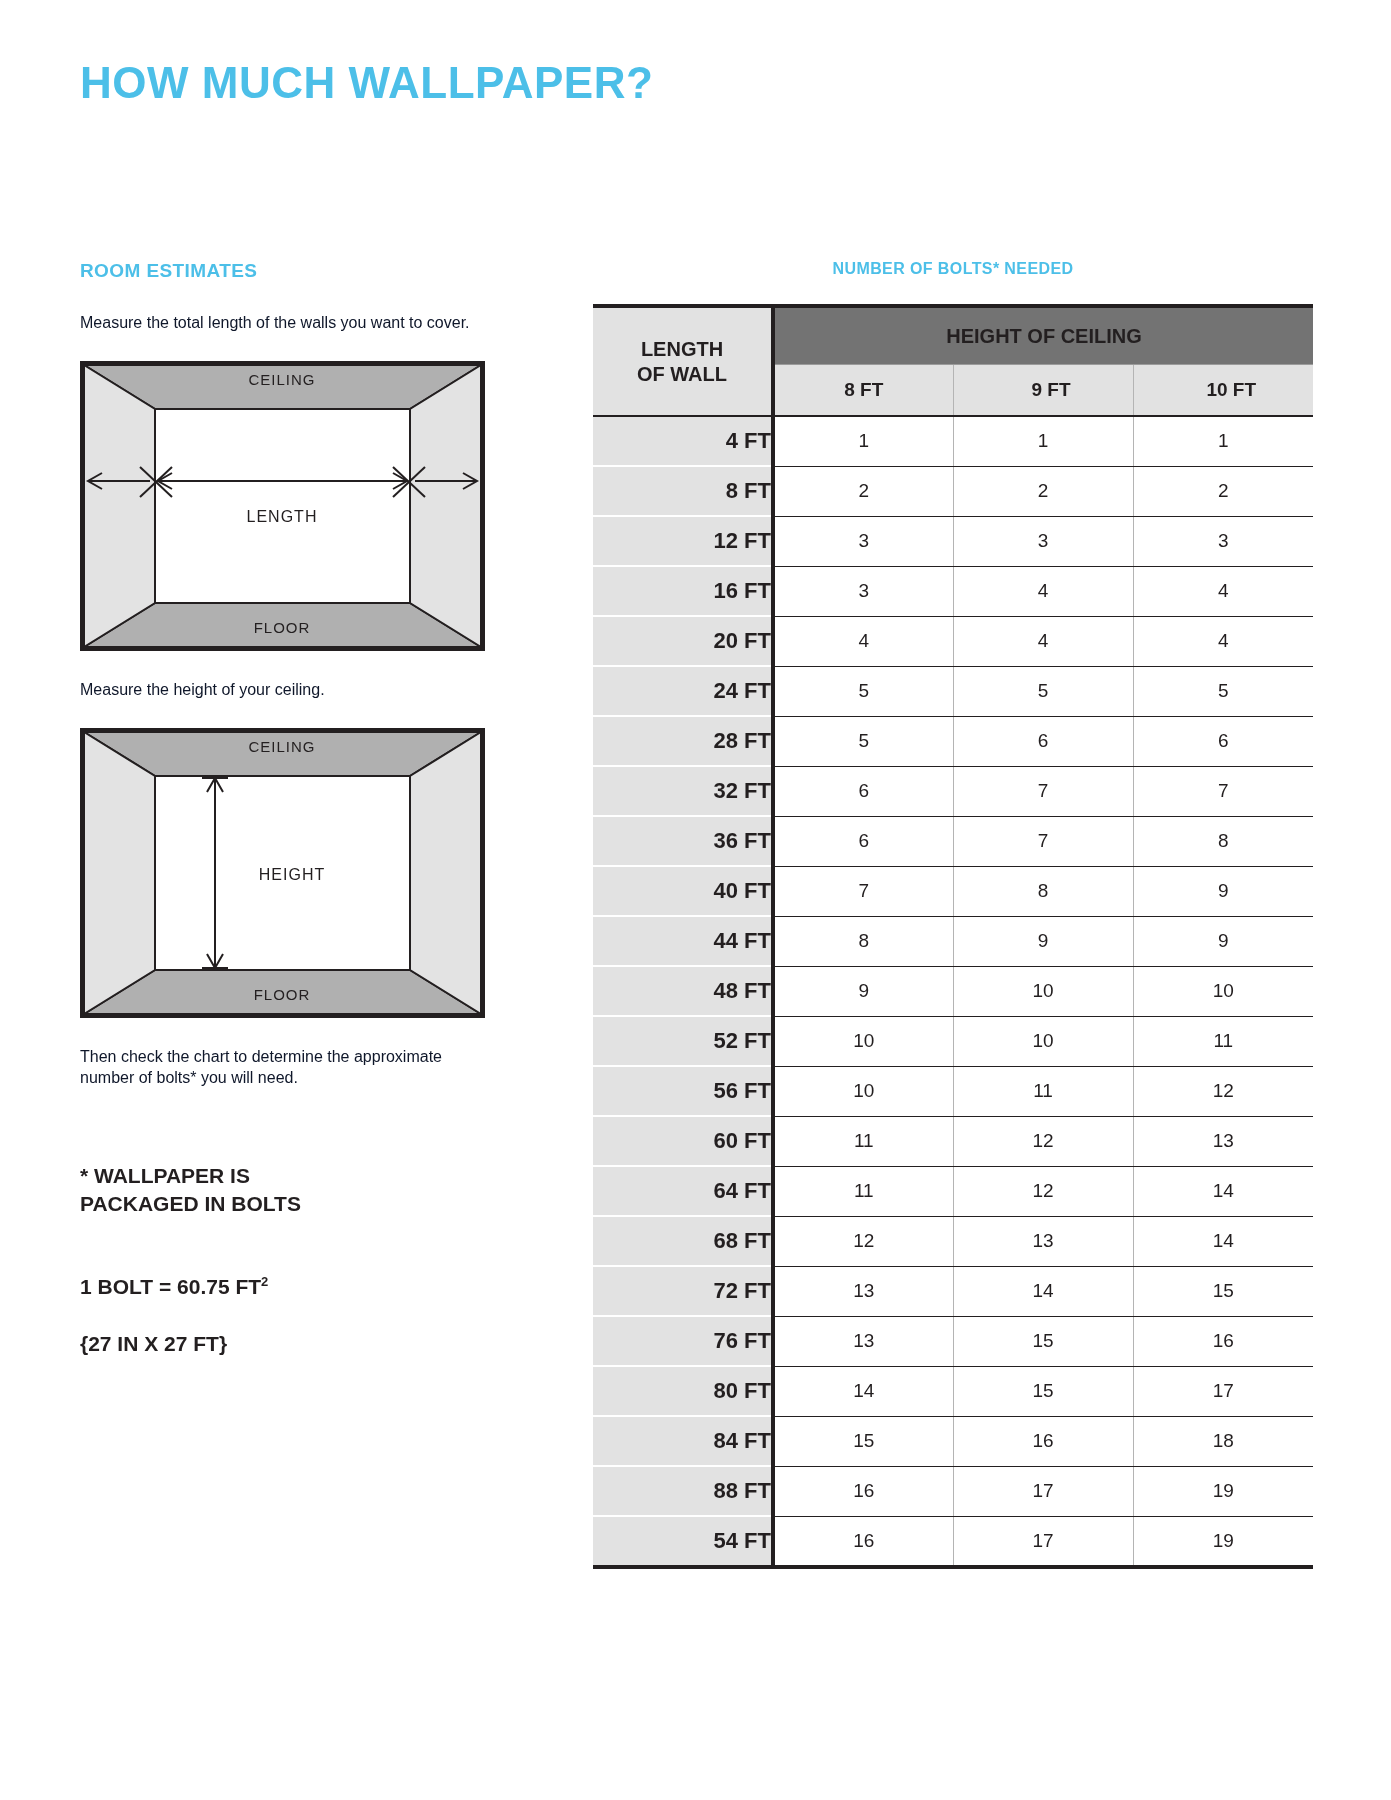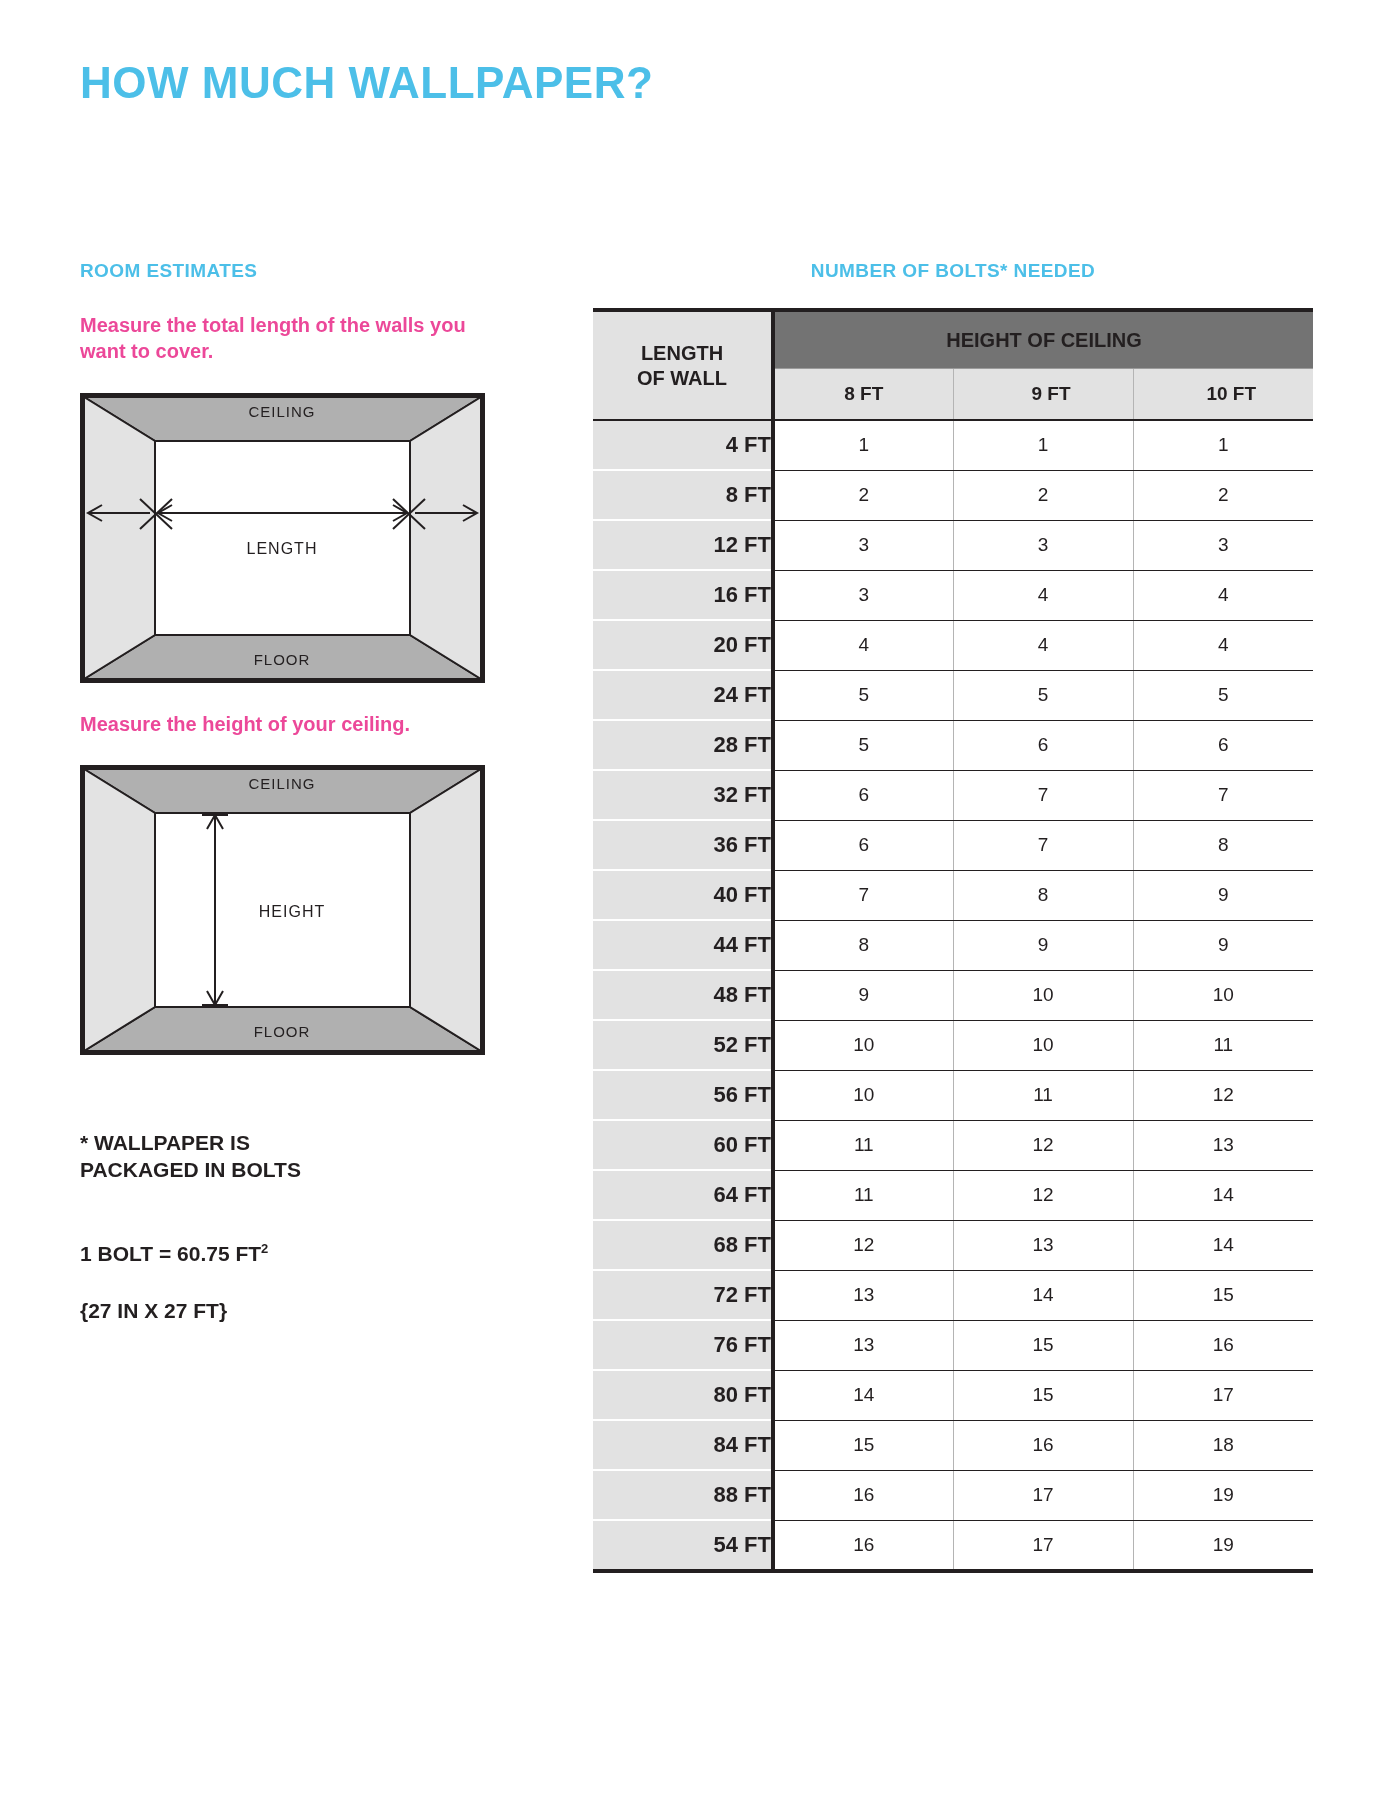--- a/index.html
+++ b/index.html
@@ -40,25 +40,24 @@
     width: 420px;
   }
   .section-heading {
     font-size: 19px;
     font-weight: bold;
     color: #4cbfe8;
     letter-spacing: 0.4px;
     margin-bottom: 30px;
   }
   .para {
-    font-size: 20px;
+    font-size: 16px;
     line-height: 1.32;
-    color: #ec4899;
+    color: #0f172a;
     margin: 0 0 0 0;
-    font-weight: bold;
   }
 
   
   .room {
     position: relative;
     width: 405px;
     height: 290px;
     margin-top: 28px;
     margin-bottom: 28px;
   }
@@ -84,21 +83,21 @@
   .bolt-note sup { font-size: 13px; vertical-align: super; }
 
   
   .table-wrap {
     position: absolute;
     left: 593px;
     top: 260px;
     width: 720px;
   }
   .table-title {
-    font-size: 19px;
+    font-size: 16px;
     font-weight: bold;
     color: #4cbfe8;
     letter-spacing: 0.4px;
     text-align: center;
     margin-bottom: 26px;
   }
   table.bolts {
     border-collapse: collapse;
     width: 720px;
     table-layout: fixed;
@@ -234,20 +233,21 @@
           <polyline points="127,226 135,240 143,226"></polyline>
           <line x1="122" y1="50" x2="148" y2="50"></line>
           <line x1="122" y1="240" x2="148" y2="240"></line>
         </g>
         <text x="202" y="24" font-family="Liberation Sans, sans-serif" font-size="15" fill="#231f20" text-anchor="middle" letter-spacing="1">CEILING</text>
         <text x="202" y="272" font-family="Liberation Sans, sans-serif" font-size="15" fill="#231f20" text-anchor="middle" letter-spacing="1">FLOOR</text>
         <text x="212" y="152" font-family="Liberation Sans, sans-serif" font-size="16" fill="#231f20" text-anchor="middle" letter-spacing="1">HEIGHT</text>
       </svg>
     </div>
 
+    <p class="para">Then check the chart to determine the approximate number of bolts* you will need.</p>
 
     <div class="footnote" style="margin-top:74px;">* WALLPAPER IS
    PACKAGED IN BOLTS</div>
 
     <div class="bolt-note">
       <span>1 BOLT = 60.75 FT</span><sup>2</sup><br>
       <span>{27 IN X 27 FT}</span>
     </div>
   </div>
 

